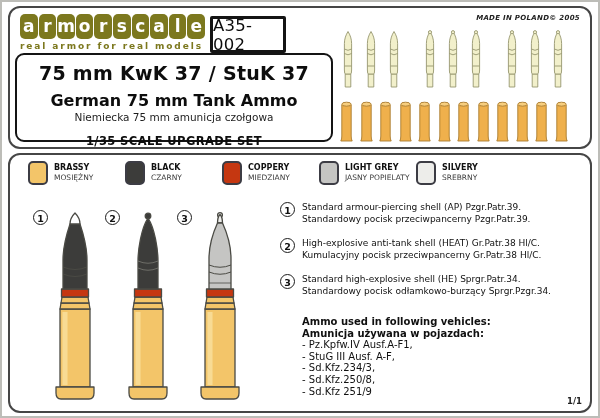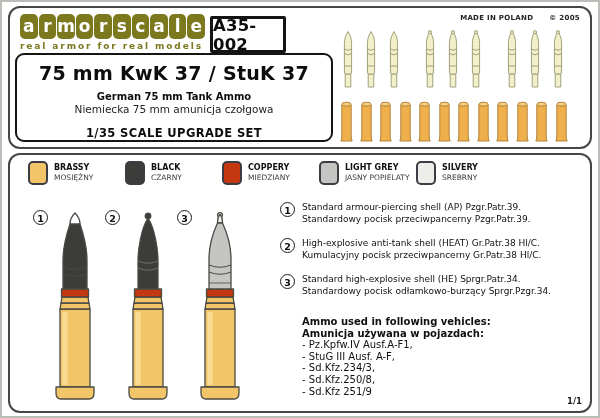--- a/index.html
+++ b/index.html
@@ -13,31 +13,31 @@
   
   #logo{position:absolute;left:10px;top:6px;}
   #logo-letters{display:flex;gap:1px;}
   .logo-tile{display:block;width:17.6px;height:25px;background:var(--logo-olive);color:#fff;
     font-weight:bold;font-size:17px;line-height:25px;text-align:center;border-radius:5px;}
   #logo-tagline{margin-top:2px;color:var(--logo-olive);font-weight:bold;font-size:9px;
     letter-spacing:1.9px;white-space:nowrap;}
 
   #product-code-box{position:absolute;left:200px;top:8px;width:76px;height:37px;
     border:3px solid #141414;border-radius:2px;display:flex;align-items:center;justify-content:center;
-    font-weight:bold;font-size:16.5px;color:#0d0d0d;letter-spacing:0.2px;}
+    font-weight:normal;font-size:16.5px;color:#0d0d0d;letter-spacing:0.2px;}
 
   #title-box{position:absolute;left:5px;top:45px;width:318px;height:89px;border:2px solid #141414;
     border-radius:9px;text-align:center;color:#0d0d0d;padding-top:7px;}
   #title-main{font-weight:bold;font-size:19px;letter-spacing:0.3px;}
-  #title-sub-en{font-weight:bold;font-size:10px;margin-top:7px;}
+  #title-sub-en{font-weight:bold;font-size:16px;margin-top:7px;}
   #title-sub-pl{font-size:10.5px;margin-top:1px;color:#1c1c1c;}
   #title-scale{font-weight:bold;font-size:11.5px;margin-top:11px;letter-spacing:0.4px;}
 
   #made-in{position:absolute;right:10px;top:6px;font-weight:bold;font-size:7px;color:#222;
-    display:flex;gap:16px;letter-spacing:0.3px;}
+    display:flex;letter-spacing:0.3px;font-style:italic;}
 
   #projectile-row{position:absolute;left:331px;top:22px;display:flex;gap:22px;}
   .proj-group{display:flex;gap:9px;}
   #case-row{position:absolute;left:329px;top:92px;display:flex;gap:4.5px;}
   .part{line-height:0;}
 
   
   #legend-row{position:absolute;left:18px;top:6px;display:flex;}
   .legend-item{width:97px;display:flex;align-items:flex-start;}
   .swatch{display:block;width:20px;height:24px;border:2px solid #3c3c44;border-radius:5px;flex:none;}

